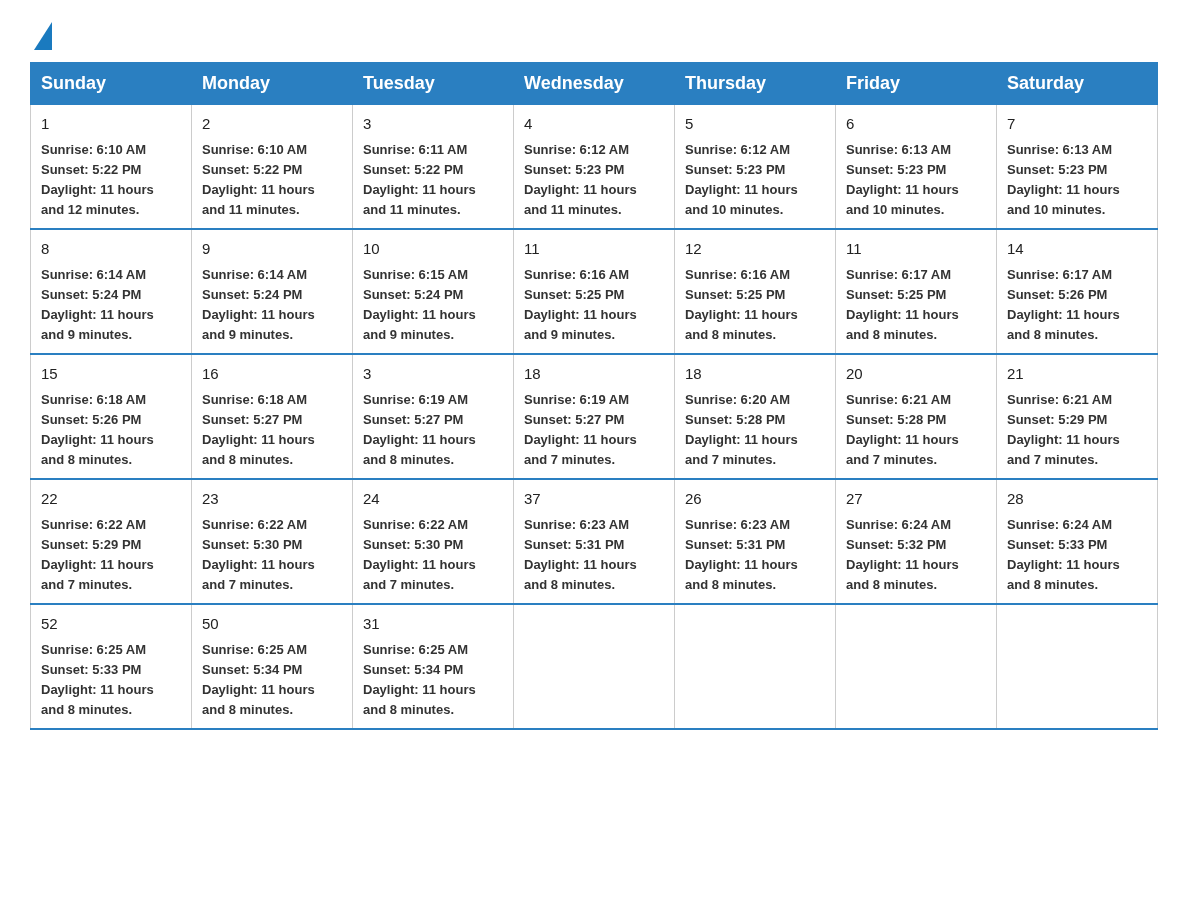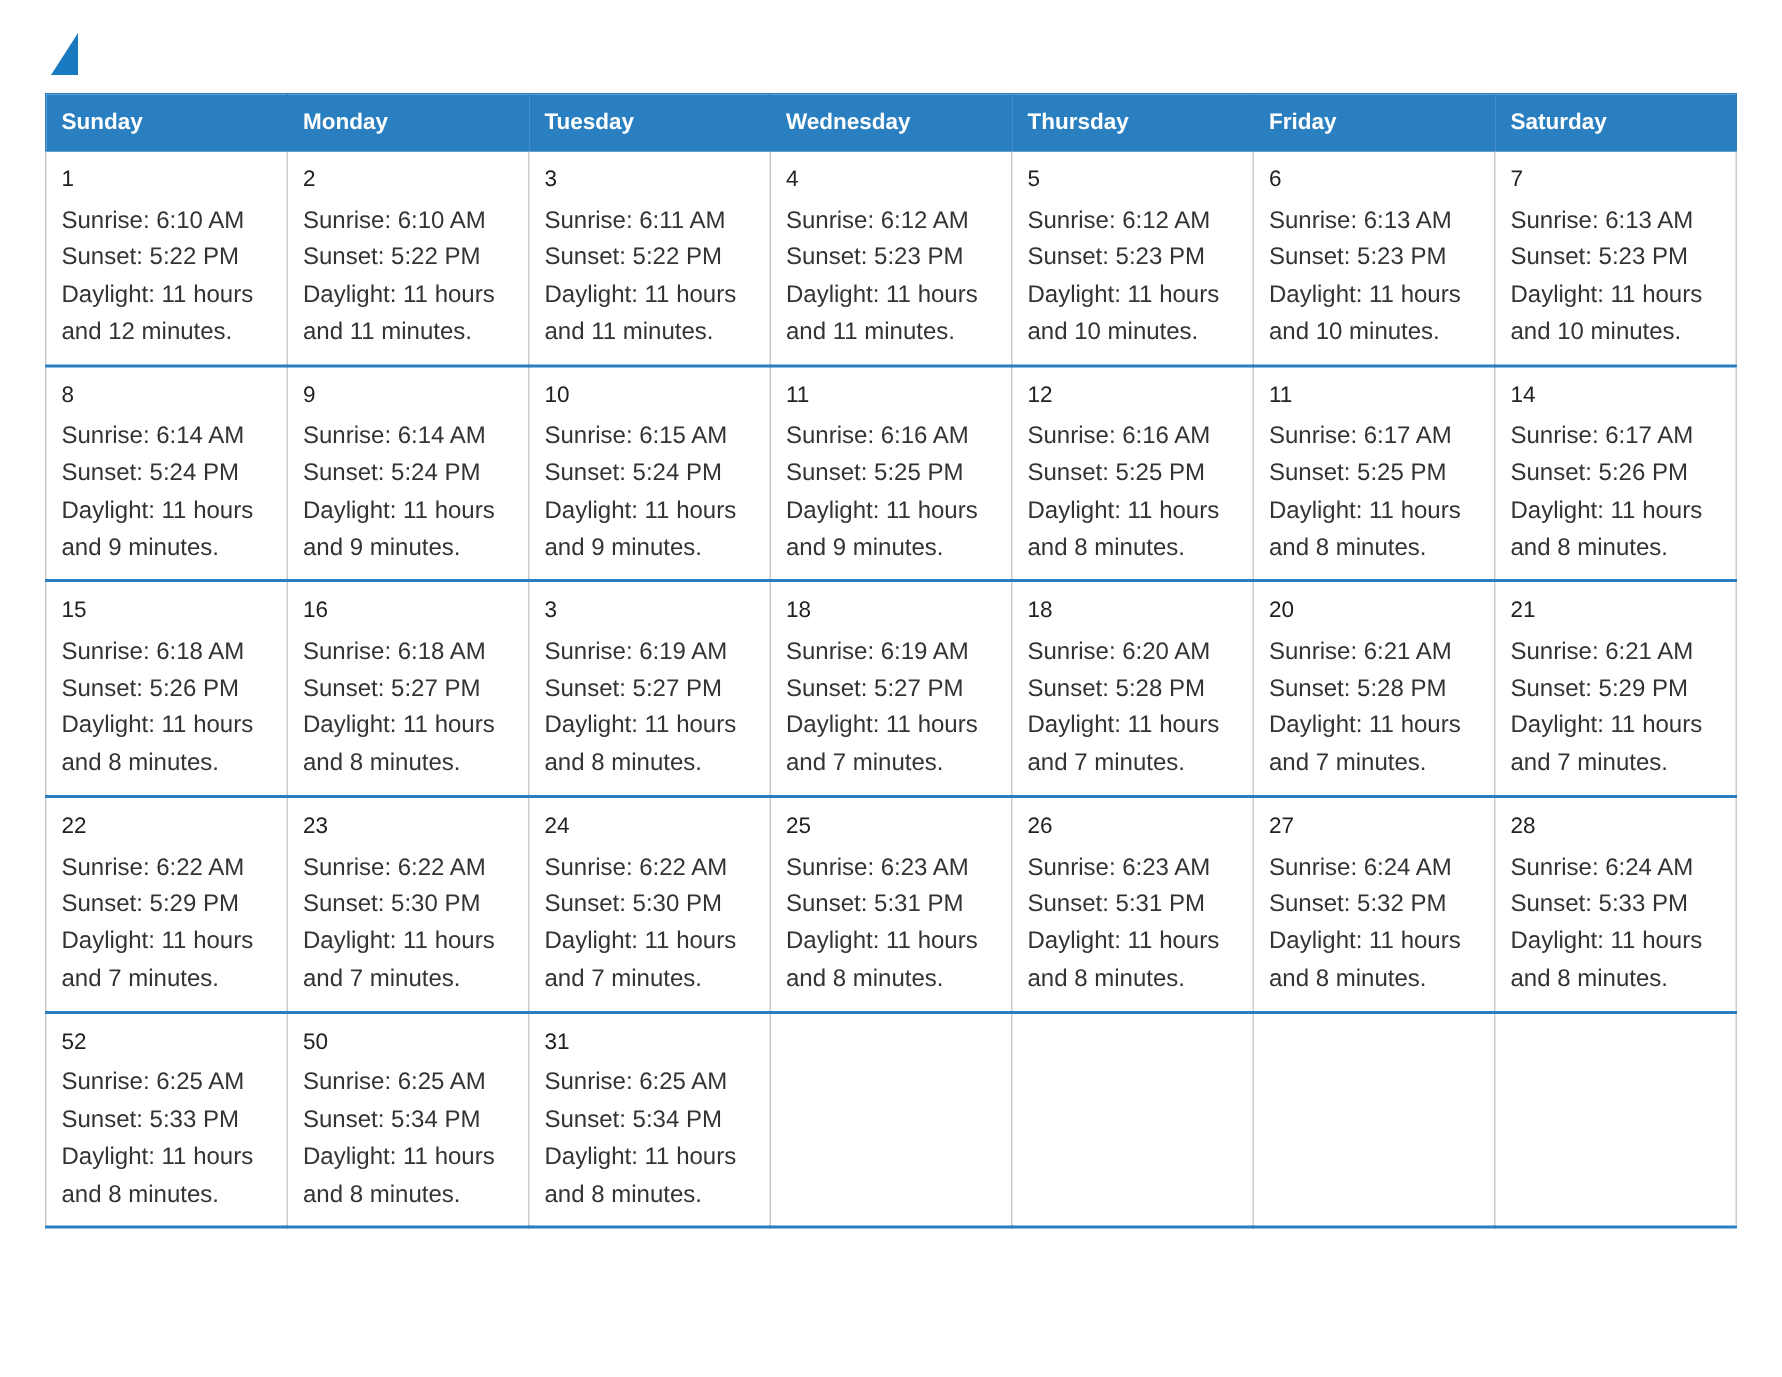--- a/index.html
+++ b/index.html
@@ -60,21 +60,21 @@
       color: #555;
       margin-top: 4px;
     }
     table {
       width: 100%;
       border-collapse: collapse;
     }
     thead tr th {
       background-color: #2a7fc1;
       color: #fff;
-      font-size: 15px;
+      font-size: 18px;
       font-weight: bold;
       padding: 10px 10px;
       text-align: left;
       border: 1px solid #2a7fc1;
       margin-left: 48px;
     }
     tbody tr td {
       vertical-align: top;
       padding: 8px 10px;
       border: 1px solid #ccc;
@@ -88,23 +88,24 @@
       border-bottom: 2px solid #2a7fc1;
     }
     .day-number {
       font-size: 15px;
       font-weight: normal;
       color: #222;
       display: block;
       margin-bottom: 4px;
     }
     .day-info {
-      font-size: 16px;
+      font-size: 13px;
       color: #333;
       line-height: 1.55;
+      font-weight: bold;
     }
     .empty-cell {
       background: #fff;
     }
   </style>
 </head>
 <body>
 
 <div class="header">
   <div class="logo">
@@ -230,21 +231,21 @@
       </td>
         <td>
         <span class="day-number">23</span>
         <span class="day-info">Sunrise: 6:22 AM<br>Sunset: 5:30 PM<br>Daylight: 11 hours<br>and 7 minutes.</span>
       </td>
         <td>
         <span class="day-number">24</span>
         <span class="day-info">Sunrise: 6:22 AM<br>Sunset: 5:30 PM<br>Daylight: 11 hours<br>and 7 minutes.</span>
       </td>
         <td>
-        <span class="day-number">25</span>
+        <span class="day-number">37</span>
         <span class="day-info">Sunrise: 6:23 AM<br>Sunset: 5:31 PM<br>Daylight: 11 hours<br>and 8 minutes.</span>
       </td>
         <td>
         <span class="day-number">26</span>
         <span class="day-info">Sunrise: 6:23 AM<br>Sunset: 5:31 PM<br>Daylight: 11 hours<br>and 8 minutes.</span>
       </td>
         <td>
         <span class="day-number">27</span>
         <span class="day-info">Sunrise: 6:24 AM<br>Sunset: 5:32 PM<br>Daylight: 11 hours<br>and 8 minutes.</span>
       </td>

